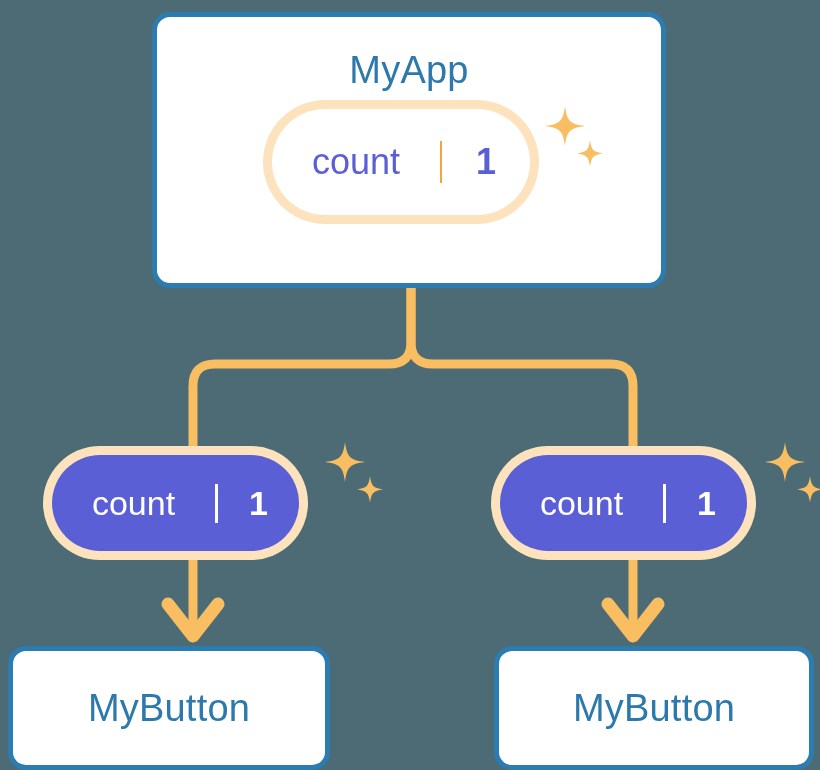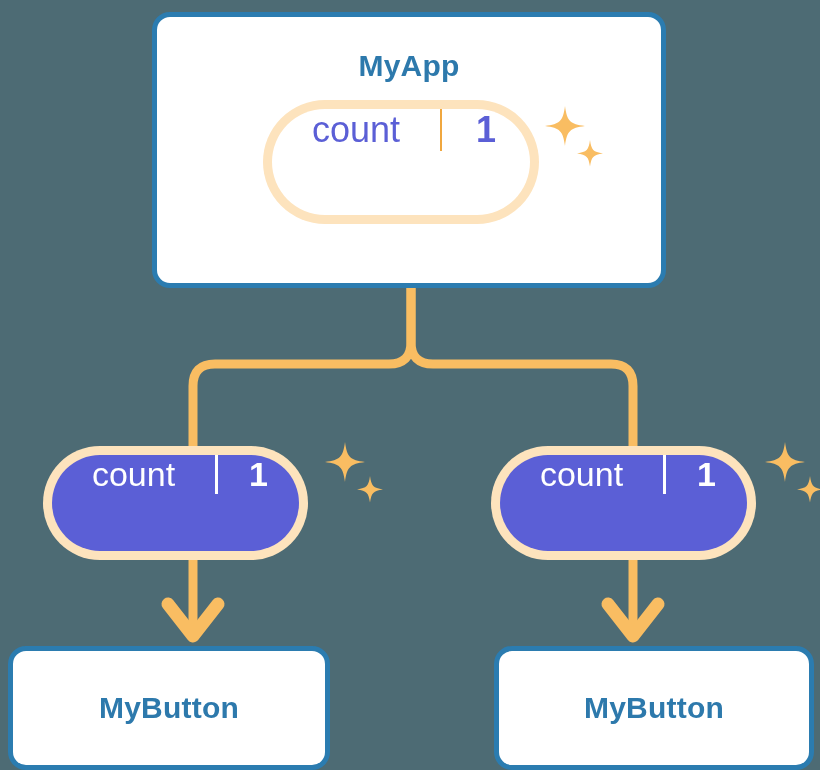--- a/index.html
+++ b/index.html
@@ -35,22 +35,22 @@
     background: #ffffff;
     border: 5px solid #2b7cb0;
     border-radius: 18px;
     box-sizing: border-box;
     display: flex;
     flex-direction: column;
     align-items: center;
   }
   .card-title {
     color: #2d79ac;
-    font-size: 30px;
-    font-weight: 700;
+    font-size: 38px;
+    font-weight: 400;
     letter-spacing: 0.2px;
     white-space: nowrap;
   }
 
   #card-app {
     left: 152px;
     top: 12px;
     width: 514px;
     height: 276px;
     justify-content: flex-start;
@@ -93,21 +93,21 @@
     right: -9px;
     bottom: -9px;
     border-radius: 999px;
     background: #fde3bd;
     z-index: 0;
   }
   .pill-inner {
     position: relative;
     z-index: 1;
     display: flex;
-    align-items: flex-start;
+    align-items: center;
     border: 7px solid #f9b košík;
     border-radius: 999px;
     box-sizing: border-box;
     overflow: hidden;
   }
   .pill-key, .pill-val {
     display: flex;
     align-items: center;
     justify-content: center;
     box-sizing: border-box;

